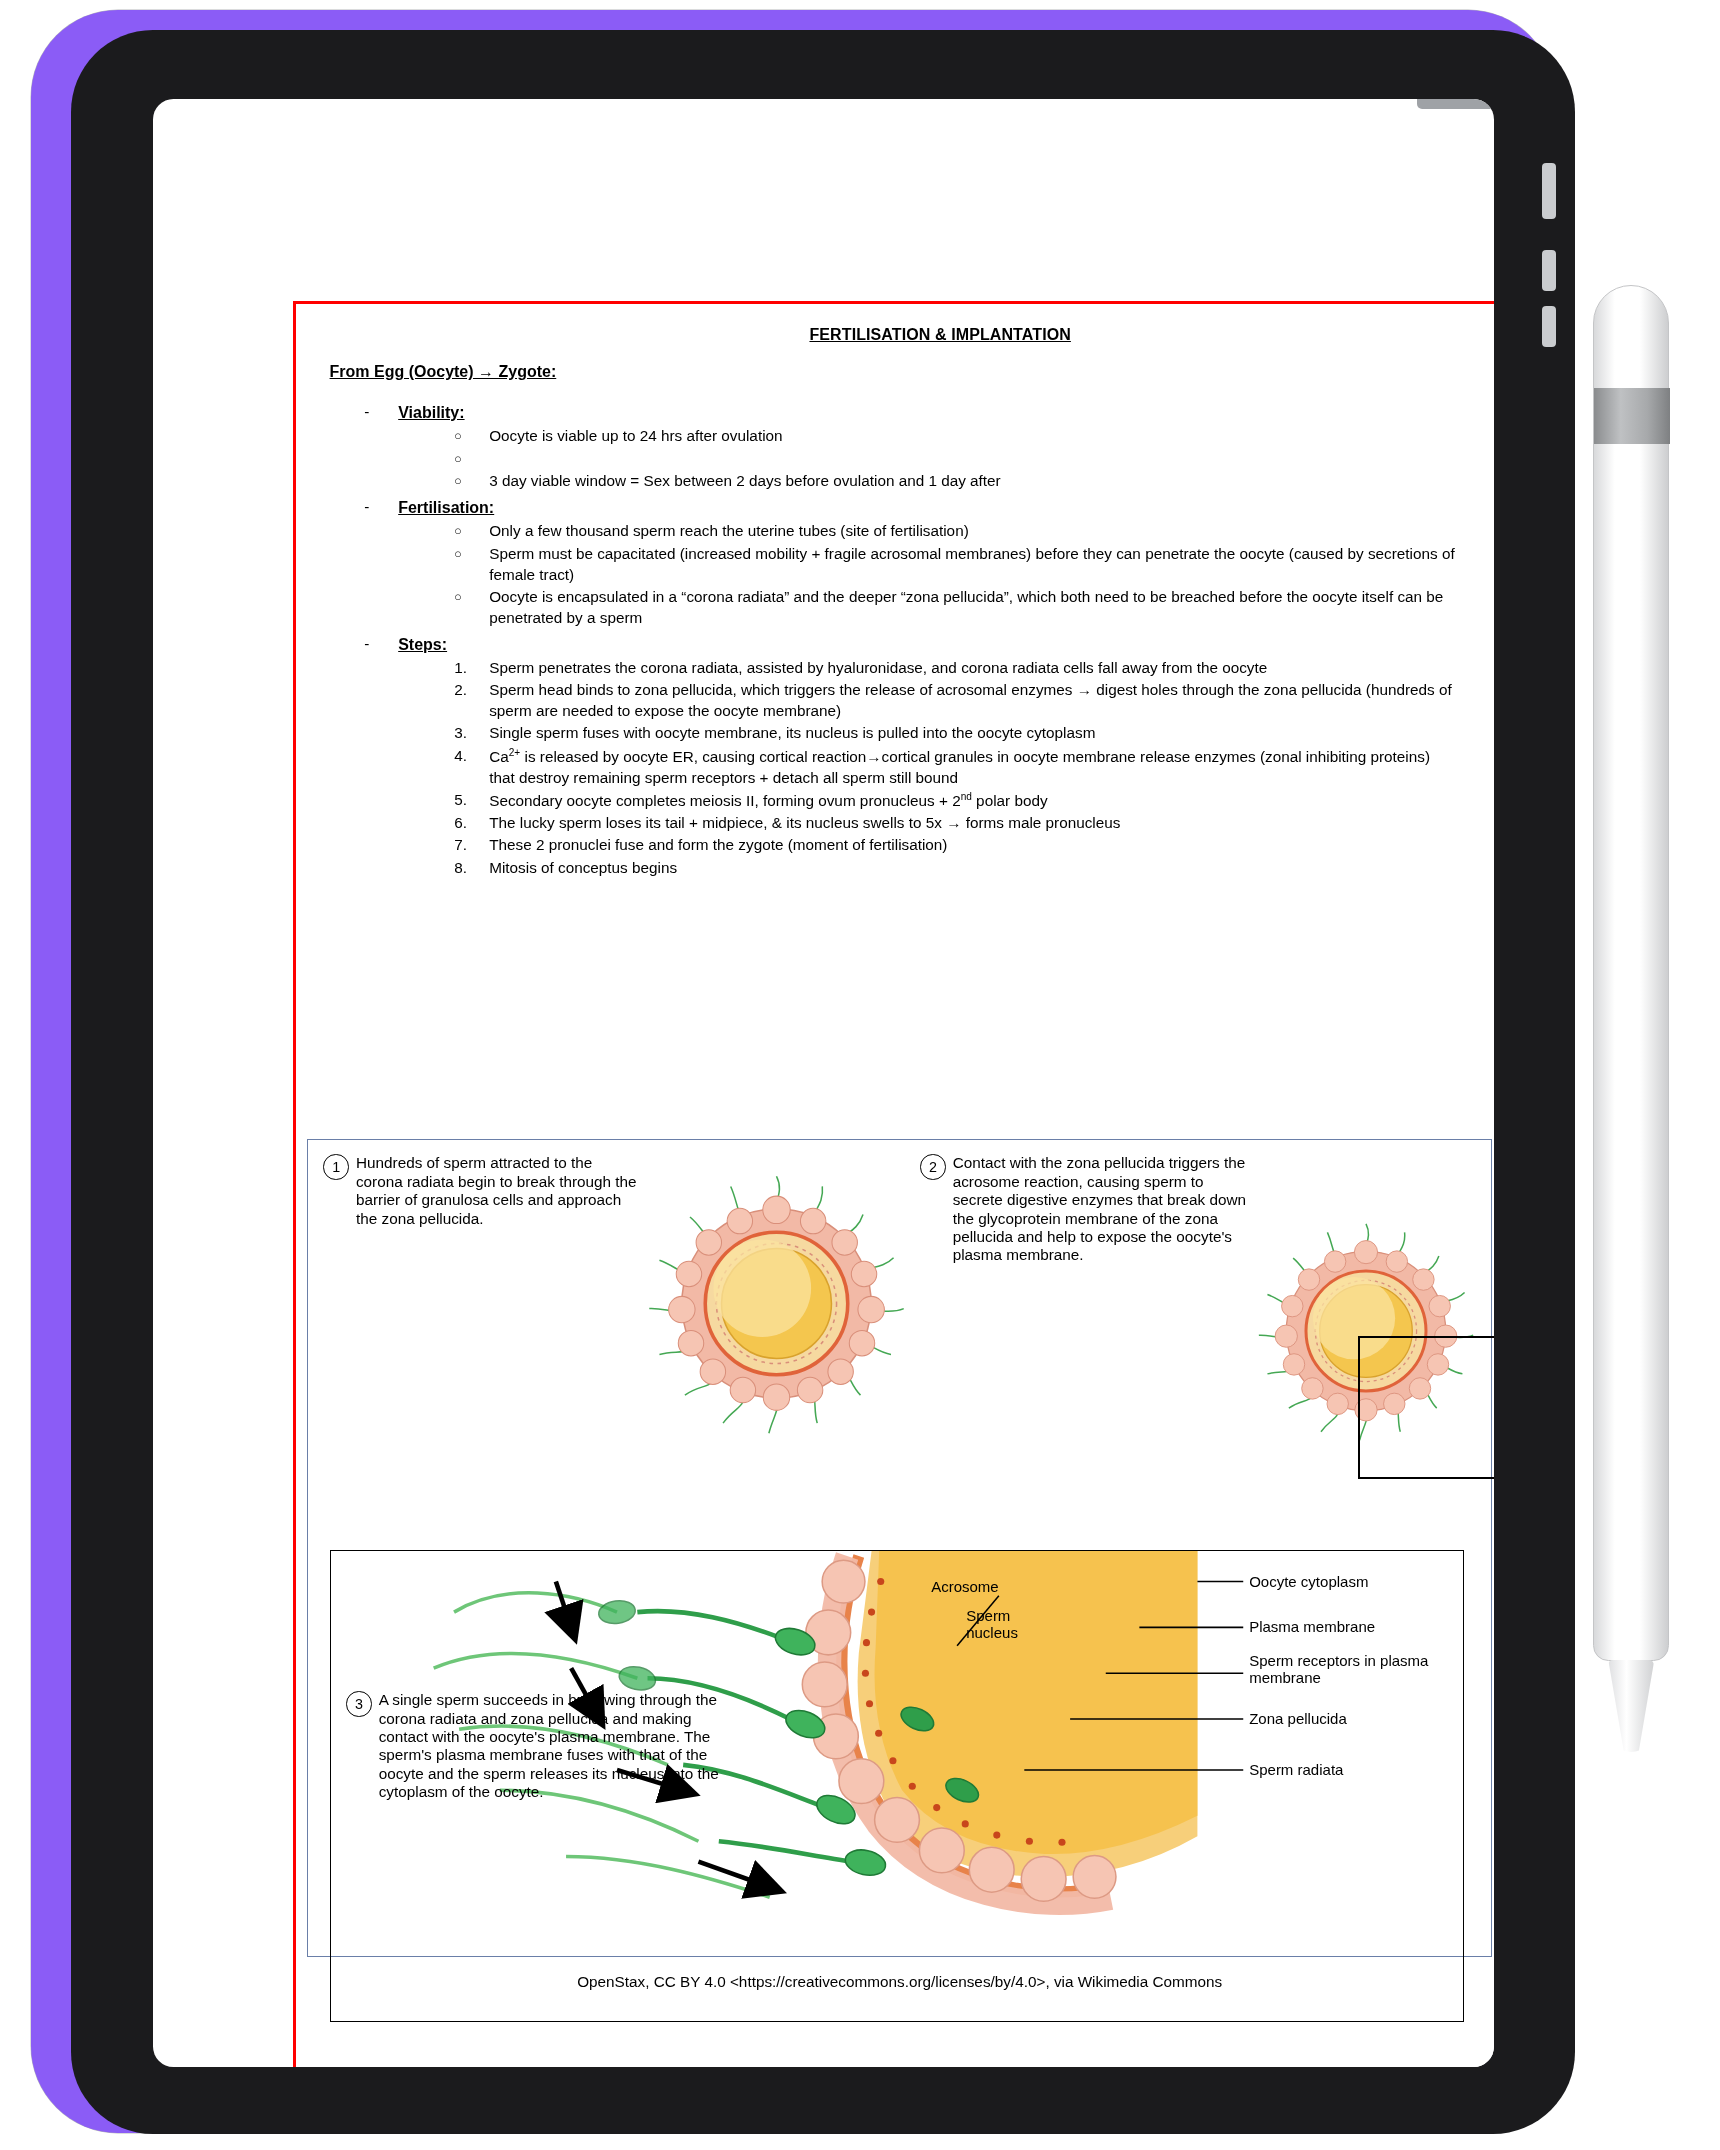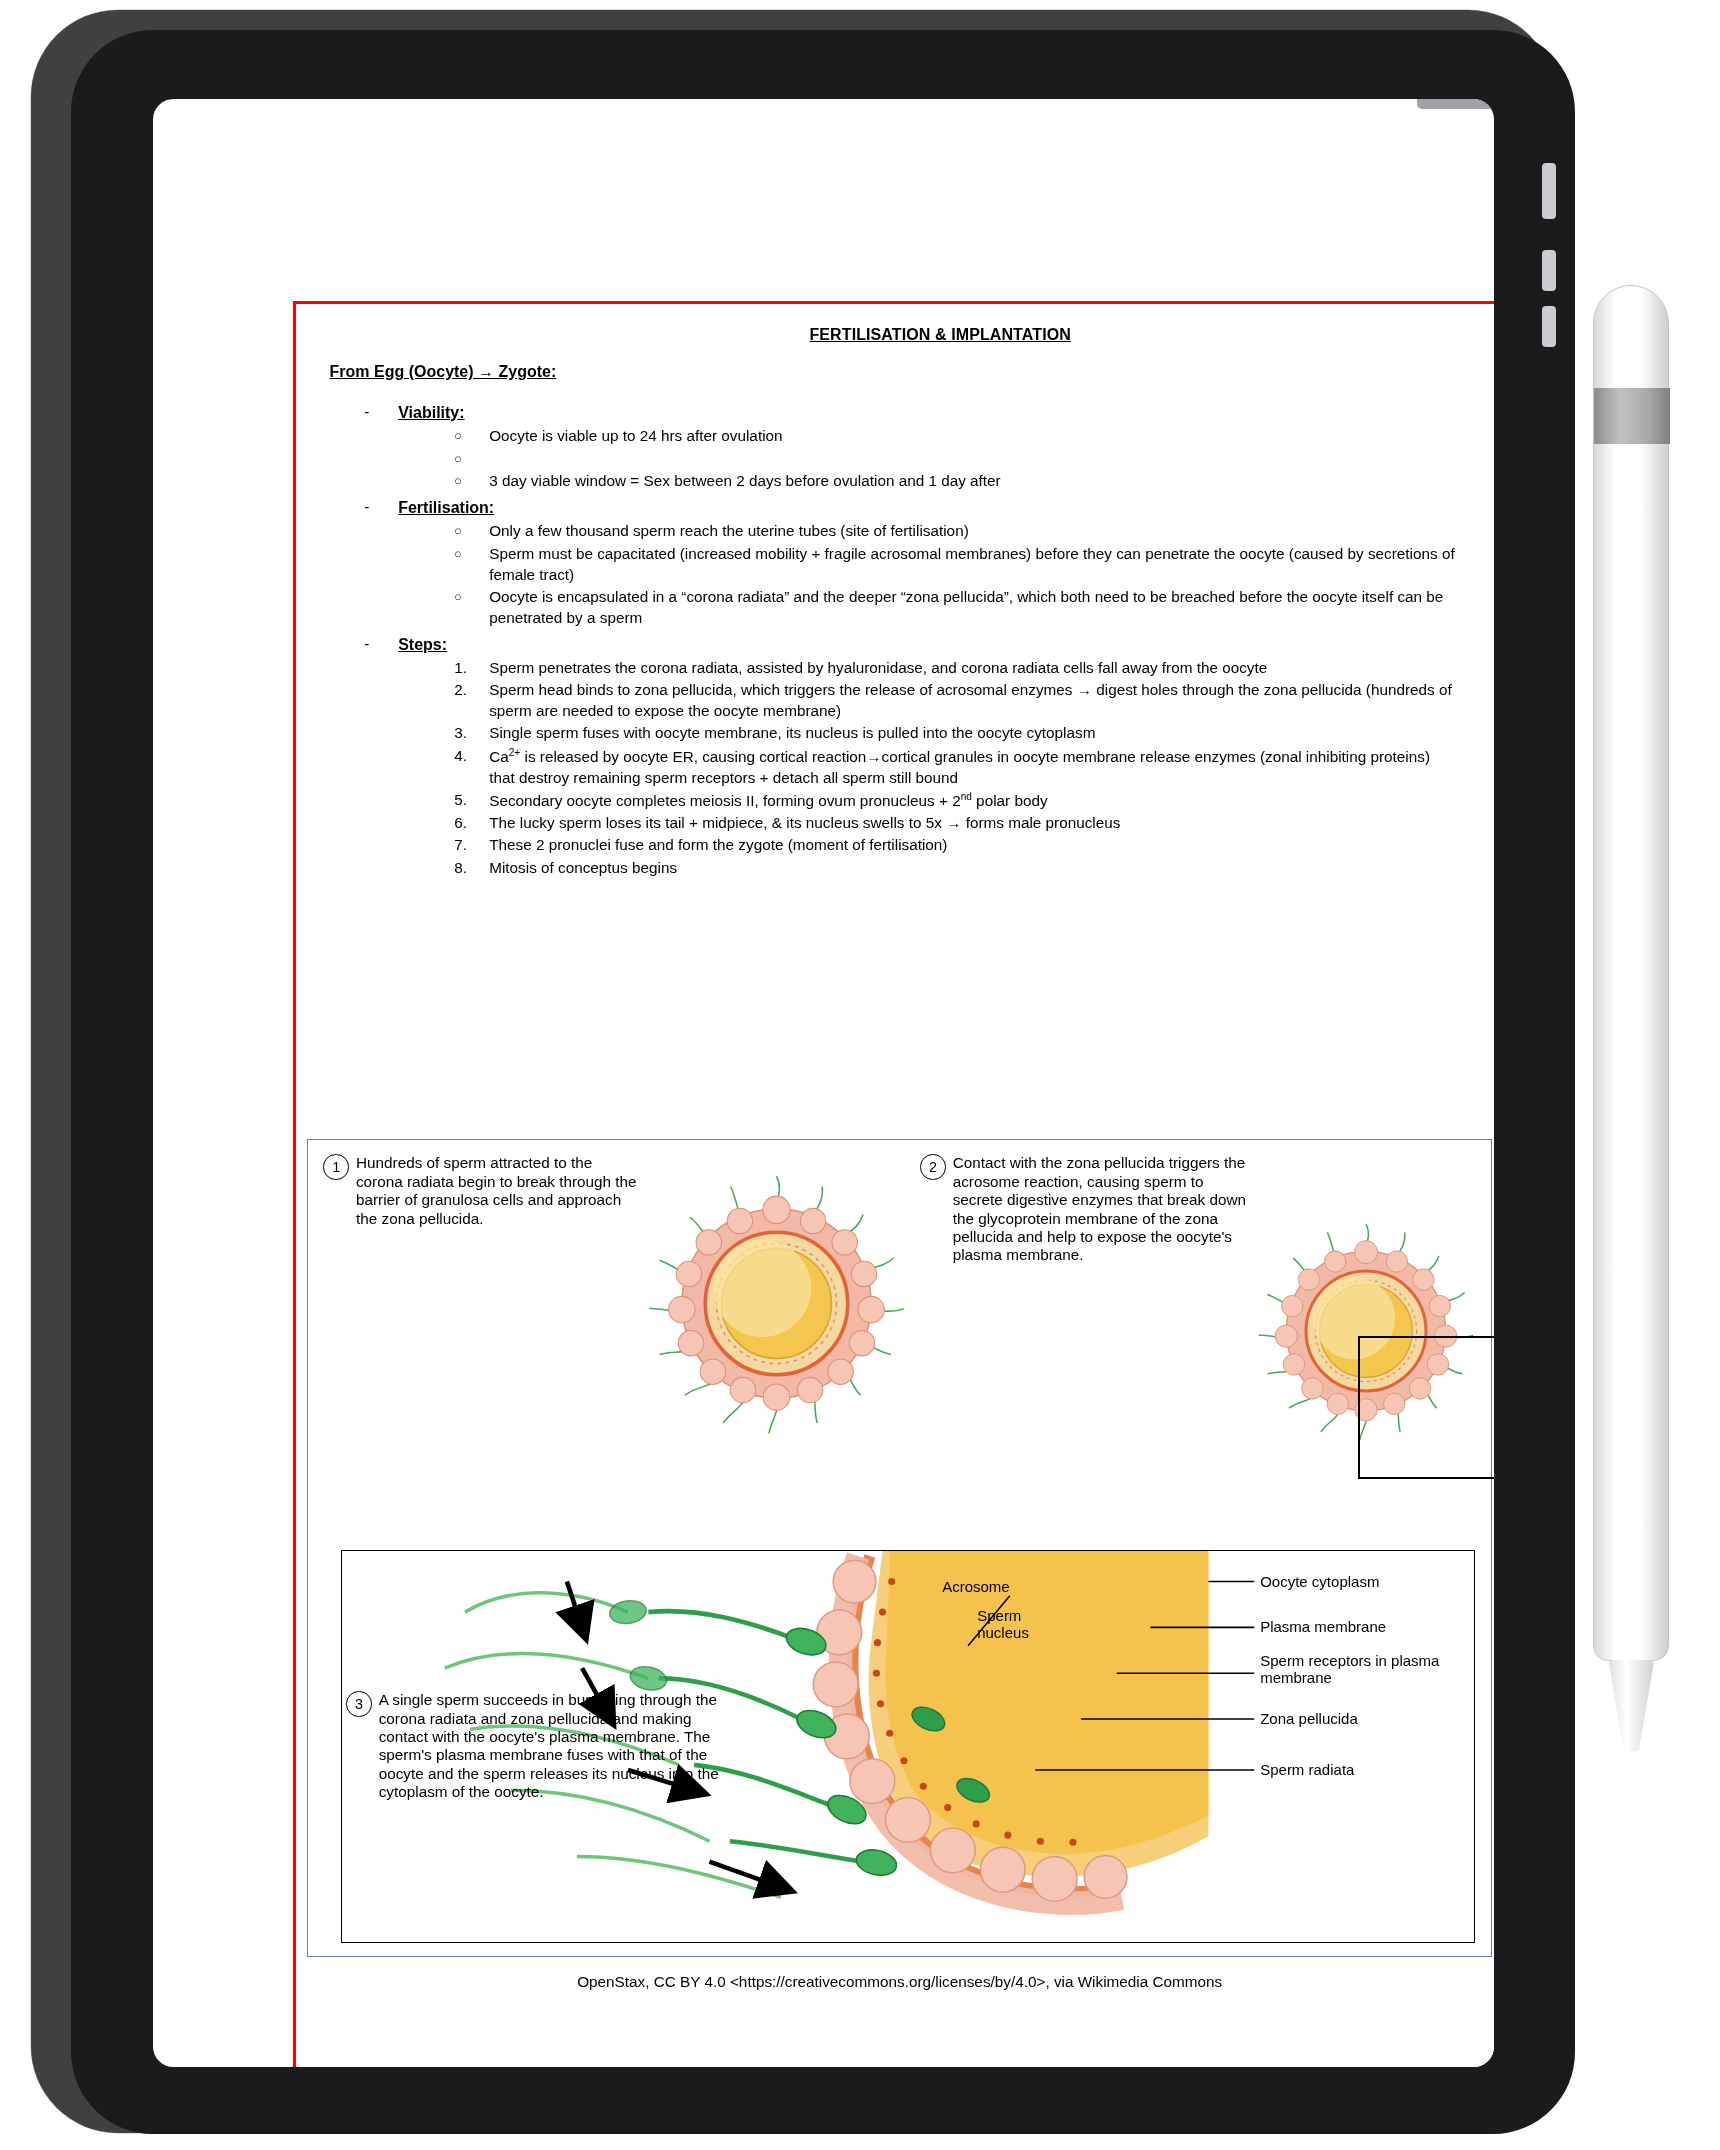--- a/index.html
+++ b/index.html
@@ -15,21 +15,21 @@
     overflow: hidden;
   }
 
   
   #tablet-outer {
     position: absolute;
     left: 31px;
     top: 10.2px;
     width: 1524px;
     height: 2123px;
-    background: #404040;
+    background: #8b5cf6;
     border-radius: 87px;
     box-shadow: 0 0 0 0.5px #b5b7ba;
   }
   #tablet-bezel {
     position: absolute;
     left: 40px;
     top: 19.4px;
     width: 1504px;
     height: 2104px;
     background: #1b1b1d;
@@ -247,24 +247,24 @@
   #panel3 {
     position: absolute;
     left: 38px;
     top: 551px;
     width: 387px;
     display: flex;
     gap: 7.1px;
   }
   #inner-box {
     position: absolute;
-    left: 33px;
+    left: 22px;
     top: 410px;
     width: 1134px;
-    height: 393px;
+    height: 472px;
     border: 1.5px solid #000;
     box-sizing: border-box;
   }
   #zoom-rect {
     position: absolute;
     left: 1050px;
     top: 196px;
     width: 201px;
     height: 143px;
     border: 2px solid #000;

